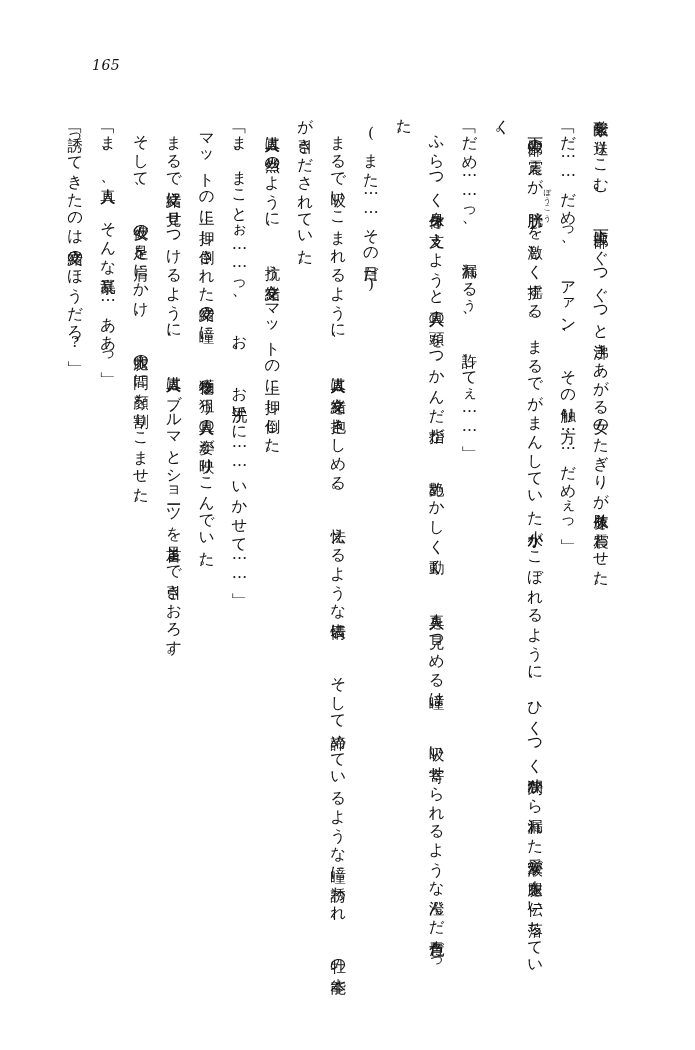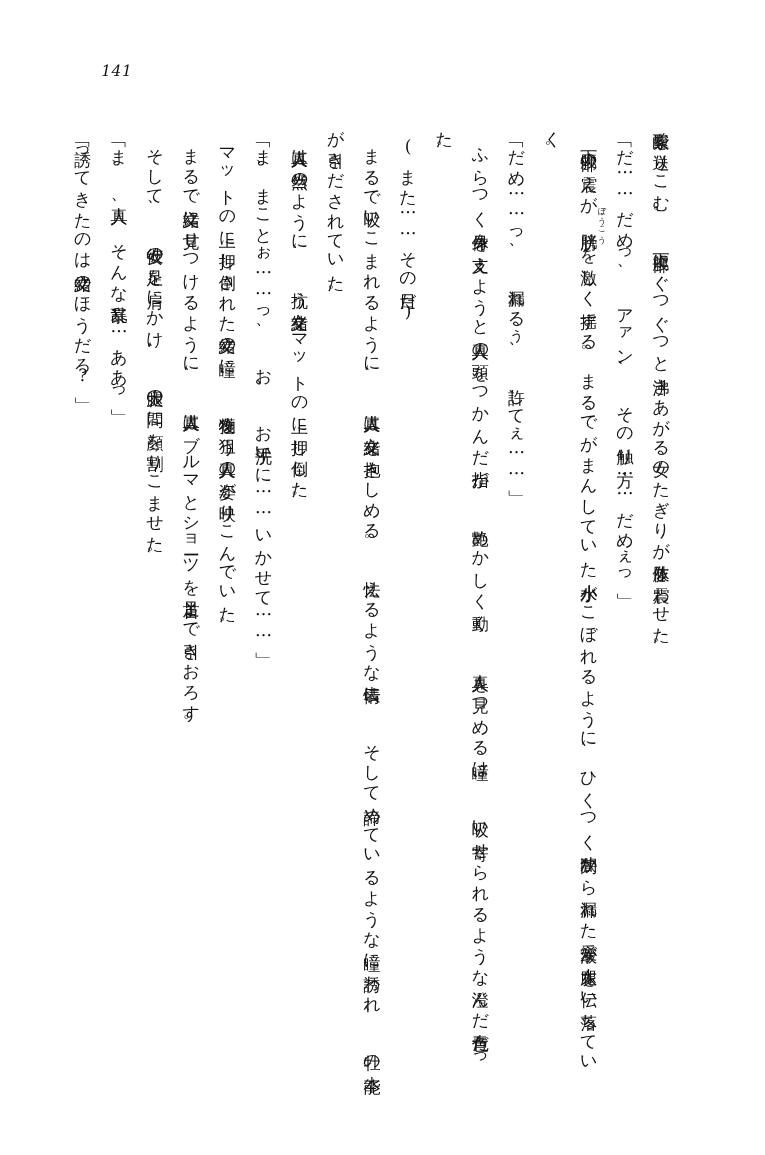--- a/index.html
+++ b/index.html
@@ -68,21 +68,21 @@
     font-size: 7.5px;
     letter-spacing: 0px;
     line-height: 1;
   }
 </style>
 </head>
 <body>
 
 <div class="page">
 
-  <div class="page-number">141</div>
+  <div class="page-number">165</div>
 
   <div class="text-block">
     <p>酸素を送りこむ。　下腹部にぐつぐつと沸きあがる女のたぎりが肢体を震わせた。</p>
     <p class="indent">「だ……だめっ、　アァン、　その触り方……だめぇっ」</p>
     <p><span>　下腹部の震えが</span><ruby><span>膀胱</span><rt>ぼうこう</rt></ruby><span>を激しく揺する。まるでがまんしていた小水がこぼれるように、ひくつく狭間から漏れた愛液が太腿を伝い落ちていく。</span></p>
     <p class="indent">「だめ……っ、　漏れるぅ、　許してぇ……」</p>
     <p class="indent">ふらつく身体を支えようと真人の頭をつかんだ指が、　艶めかしく動く。　真人を見つめる瞳は、　吸い寄せられるような澄んだ青色だった。</p>
     <p class="indent">(また……その目だ)</p>
     <p class="indent">まるで吸いこまれるように、　真人は文緒を抱きしめる。　怯えるような表情に、　そして諦めているような瞳に誘われ、　牡の本能が引きだされていた。</p>
     <p class="indent">真人は当然のように、　抗う文緒をマットの上に押し倒した。</p>

